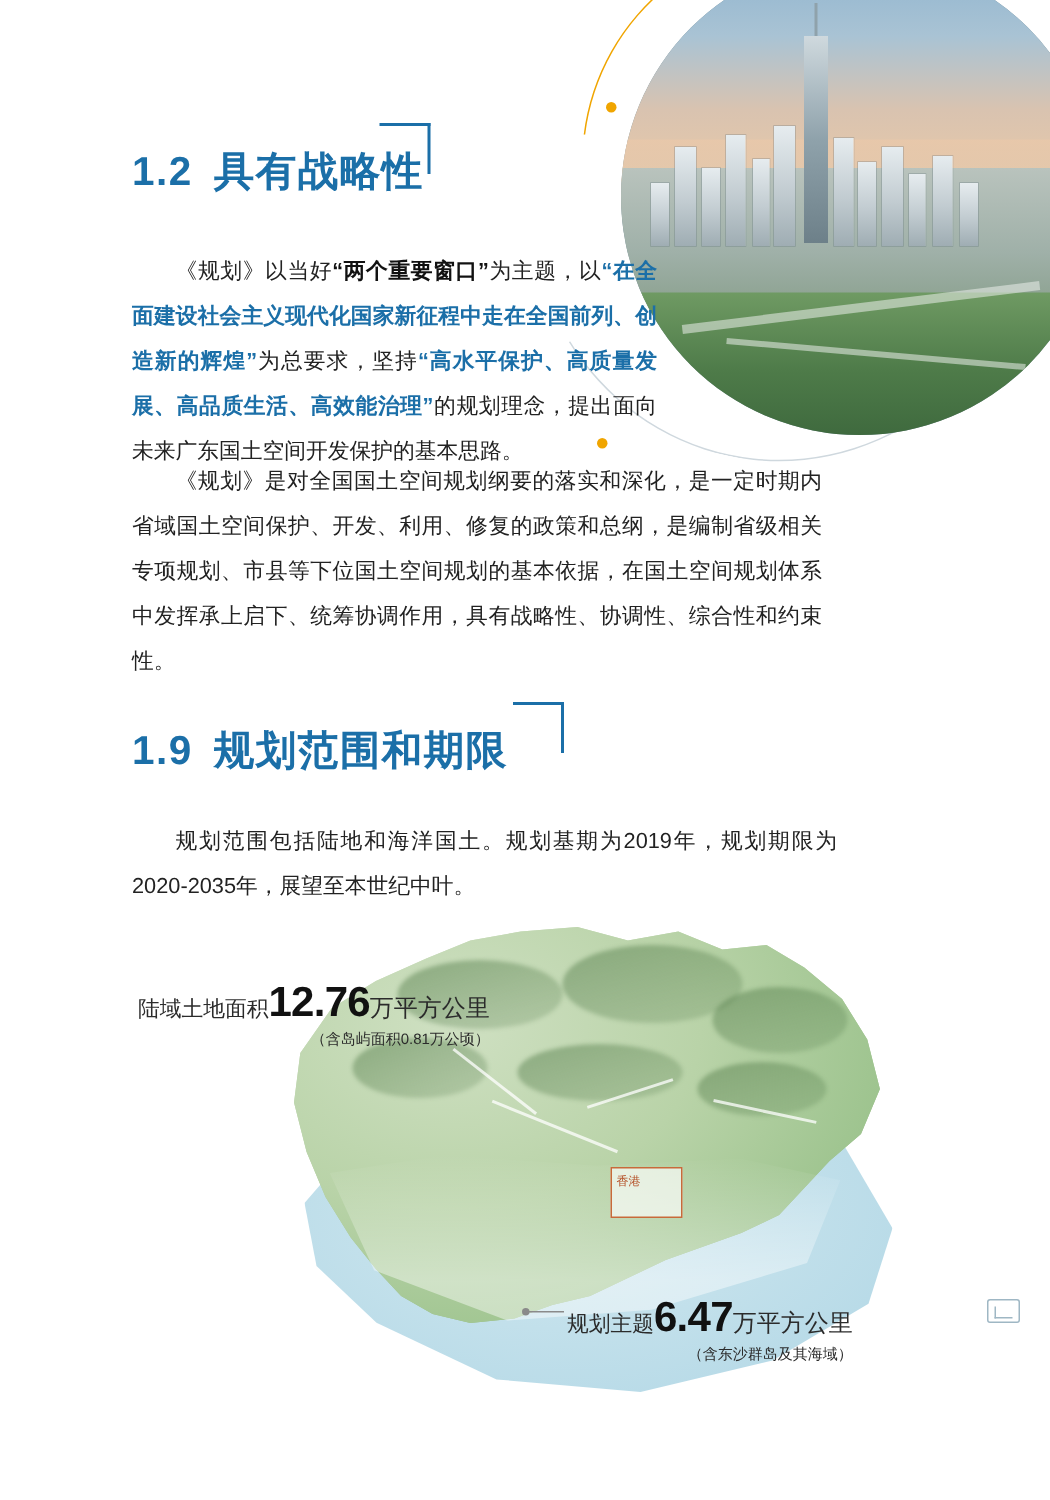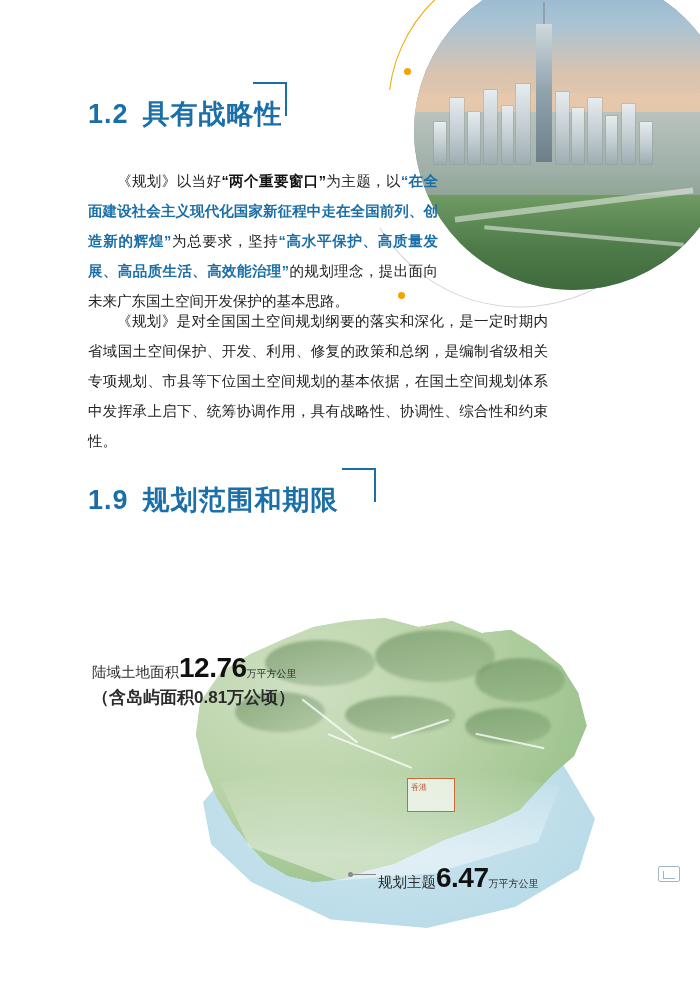--- a/index.html
+++ b/index.html
@@ -157,22 +157,22 @@
     position:absolute; left:236px; top:182px; font-size:8px; color:#b5522a;
   }
 
   .callout {
     position:absolute;
     white-space:nowrap;
     color:#2b2b2b;
   }
   .callout .lbl { font-size:14.5px; }
   .callout .big { font-size:28px; font-weight:bold; color:#111; letter-spacing:-.5px; }
-  .callout .unit { font-size:10px; }
-  .callout .sub { font-size:17px; display:block; text-align:left; margin-top:2px;font-weight:bold; }
+  .callout .unit { font-size:16px; }
+  .callout .sub { font-size:10px; display:block; text-align:right; margin-top:2px; }
 
   .leader {
     position:absolute; height:1px; background:#8a8a8a;
   }
   .leader-dot {
     position:absolute; width:5px; height:5px; border-radius:50%; background:#8a8a8a;
   }
   .footer-mark {
     position:absolute; right:20px; bottom:118px;
     width:22px; height:16px; border:1.5px solid #9fb7c4; border-radius:2px;
@@ -225,20 +225,21 @@
 
   <div class="para indent" style="left:88px; top:166px; width:350px;">
     <span>《规划》以当好</span><span class="bold-dark">“两个重要窗口”</span><span>为主题，以</span><span class="bold-blue">“在全面建设社会主义现代化国家新征程中走在全国前列、创造新的辉煌”</span><span>为总要求，坚持</span><span class="bold-blue">“高水平保护、高质量发展、高品质生活、高效能治理”</span><span>的规划理念，提出面向未来广东国土空间开发保护的基本思路。</span>
   </div>
 
   <div class="heading" style="left:88px; top:482px;">
     <span class="num">1.9</span><span class="title">规划范围和期限</span>
   </div>
   <div class="corner-mark" style="left:342px; top:468px;"></div>
 
+  <div class="para indent" style="left:88px; top:546px; width:470px;">规划范围包括陆地和海洋国土。规划基期为2019年，规划期限为2020-2035年，展望至本世纪中叶。</div>
 
   <div class="map-wrap">
     <div class="sea"></div>
     <div class="land"></div>
 
     <div class="mount" style="left:90px; top:40px; width:110px; height:46px;"></div>
     <div class="mount" style="left:200px; top:30px; width:120px; height:52px;"></div>
     <div class="mount" style="left:300px; top:58px; width:90px; height:44px;"></div>
     <div class="mount" style="left:60px; top:92px; width:90px; height:40px;"></div>
     <div class="mount" style="left:170px; top:96px; width:110px; height:38px;"></div>
@@ -255,19 +256,20 @@
     <div class="hk-label">香港</div>
   </div>
 
   <div class="callout" style="left:92px; top:652px; text-align:right;">
     <span class="lbl">陆域土地面积</span><span class="big">12.76</span><span class="unit">万平方公里</span>
     <span class="sub">（含岛屿面积0.81万公顷）</span>
   </div>
 
   <div class="callout" style="left:378px; top:862px; text-align:right;">
     <span class="lbl">规划主题</span><span class="big">6.47</span><span class="unit">万平方公里</span>
+    <span class="sub">（含东沙群岛及其海域）</span>
   </div>
 
   <div class="leader" style="left:352px; top:874px; width:24px;"></div>
   <div class="leader-dot" style="left:348px; top:872px;"></div>
 
   <div class="footer-mark"></div>
 </div>
 
 </body></html>

